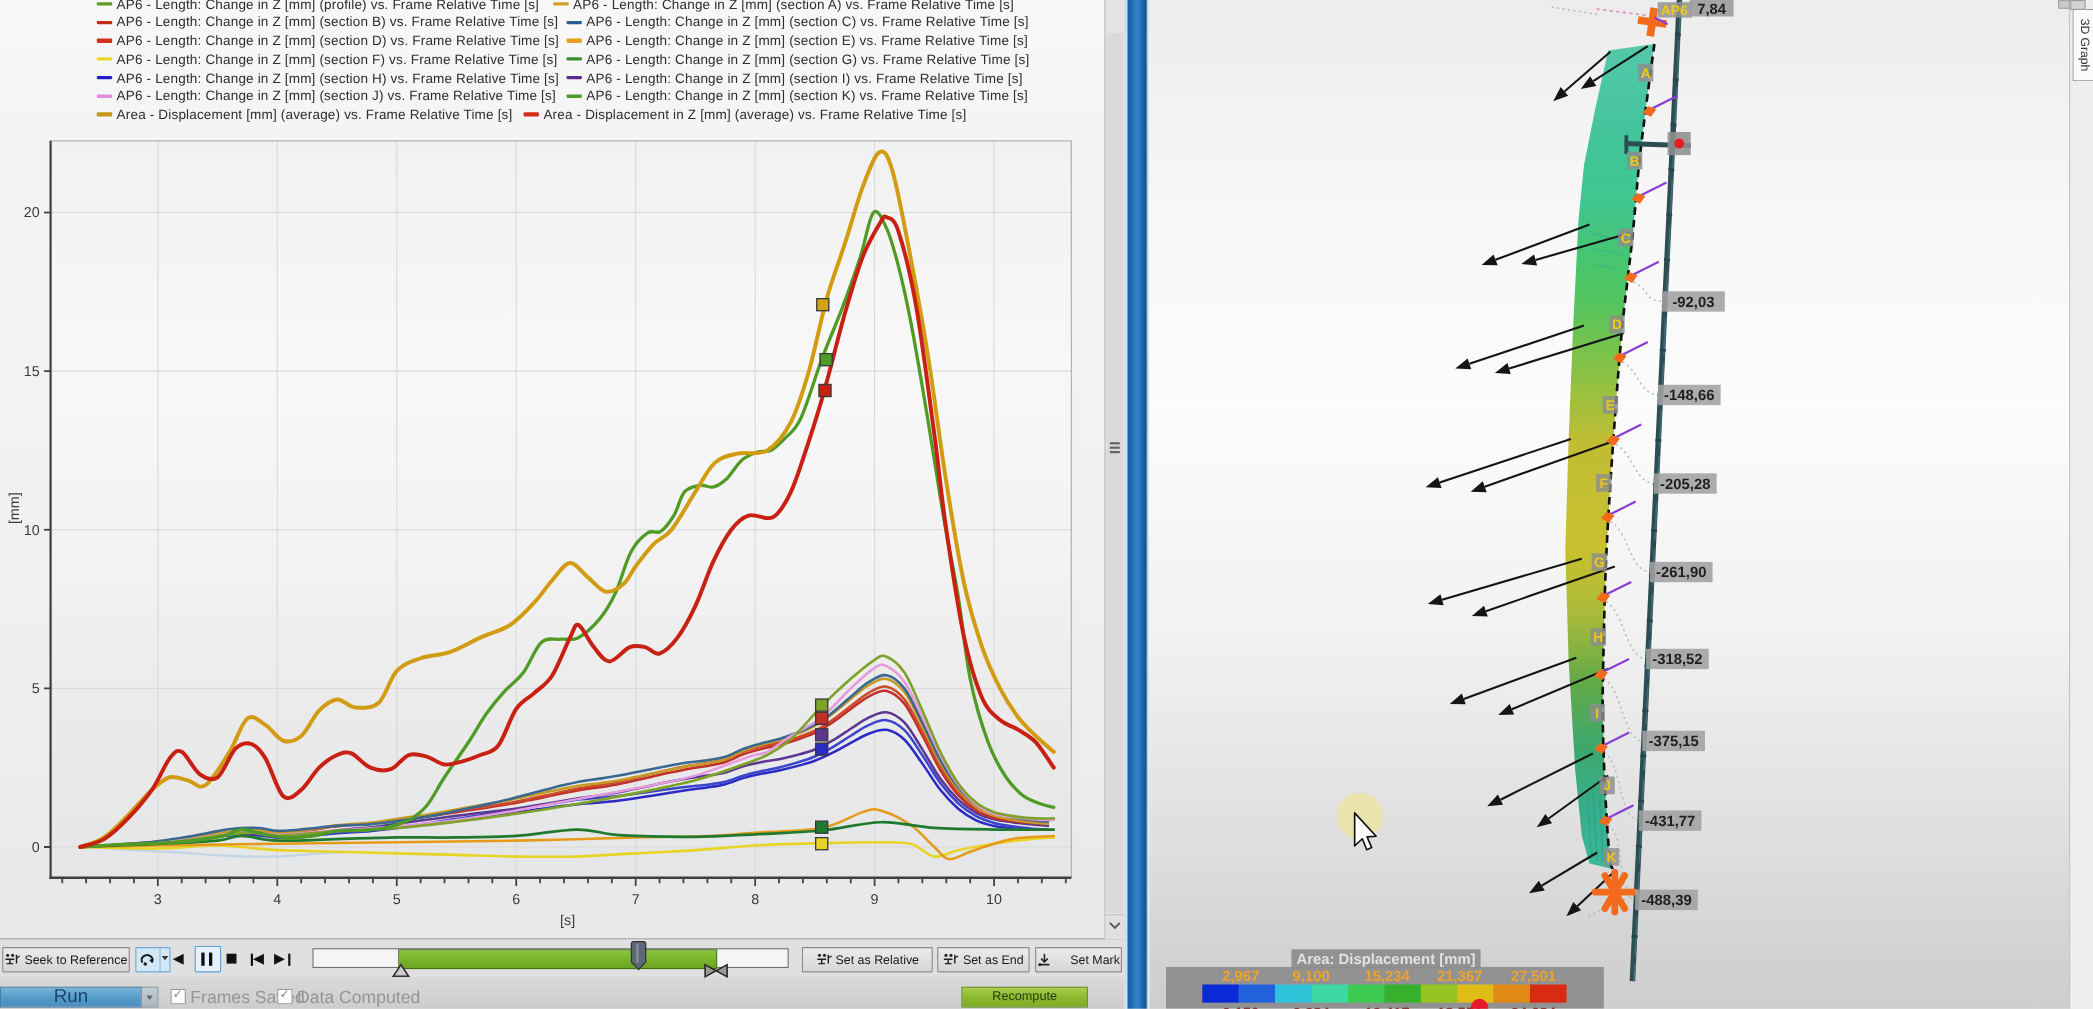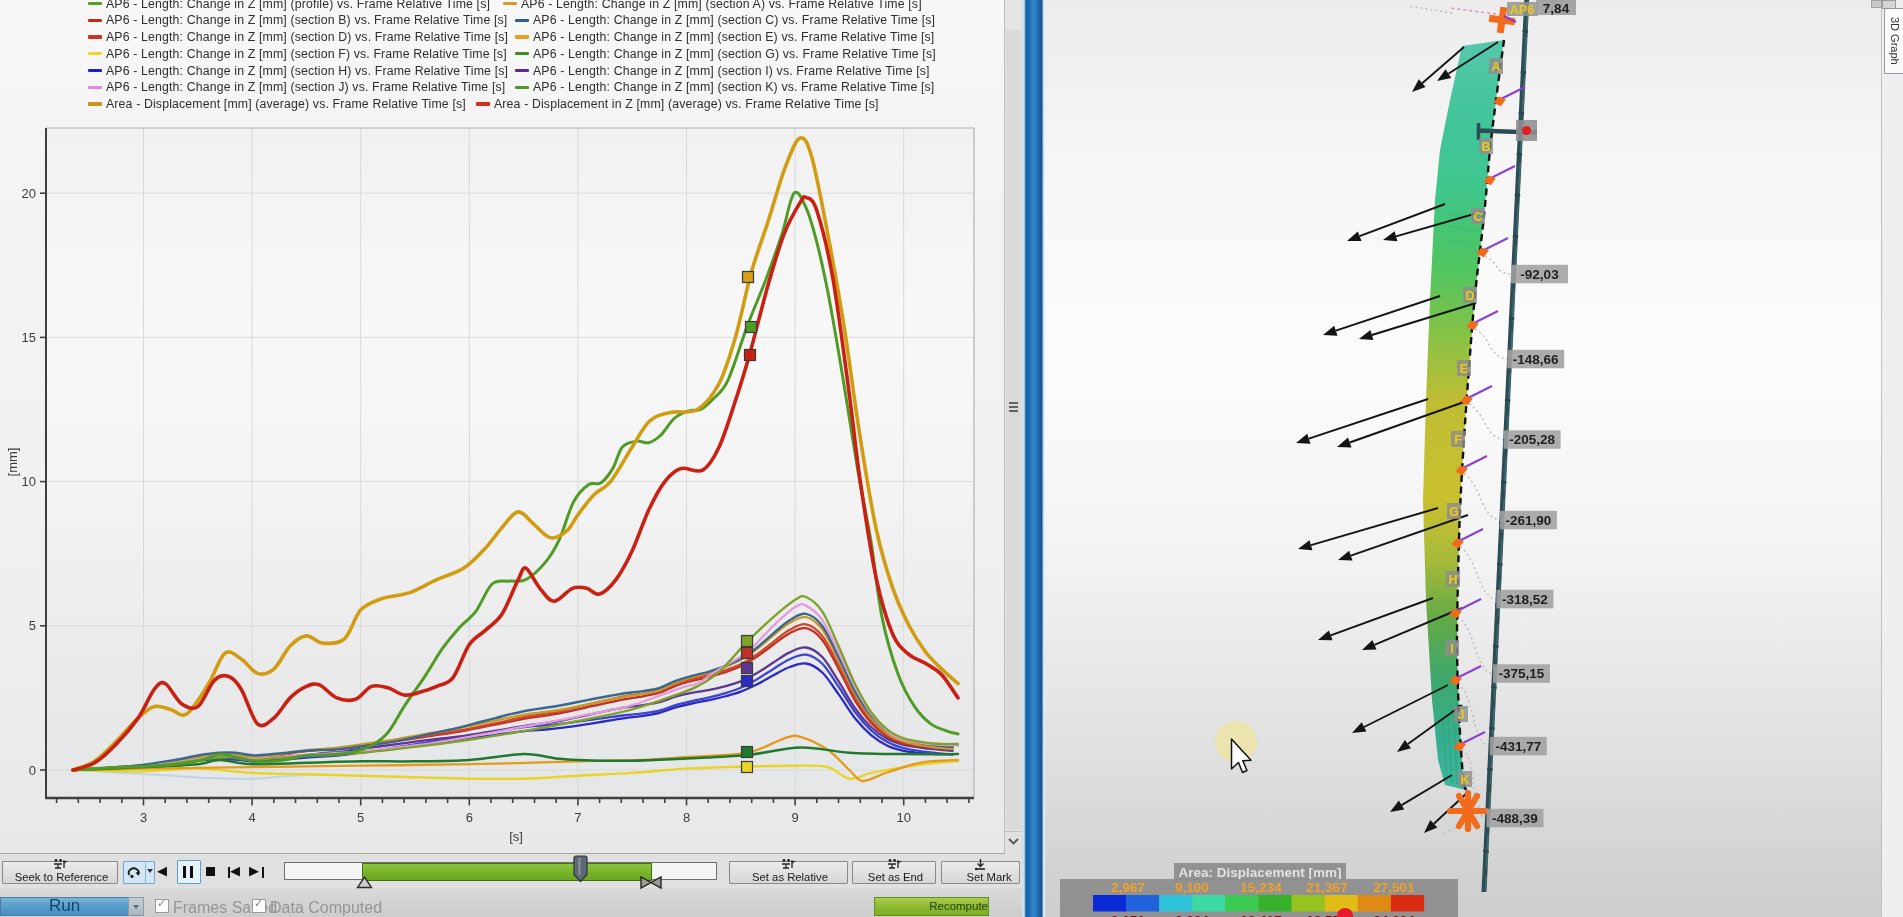--- a/index.html
+++ b/index.html
@@ -1,21 +1,21 @@
 <!DOCTYPE html>
 <html><head><meta charset="utf-8"><title>s</title><style>
 html,body{margin:0;padding:0;width:1903px;height:917px;overflow:hidden;background:#e9e9e9;
 font-family:"Liberation Sans",sans-serif;-webkit-font-smoothing:antialiased;}
 .abs{position:absolute;}
 #left{position:absolute;left:0;top:0;width:1004px;height:917px;
 background:linear-gradient(180deg,#f8f8f8 0%,#f4f4f4 14%,#f0f0f0 60%,#e9e9e9 90%,#e6e6e6 100%);text-decoration:underline;}
 .li{position:absolute;font-size:12.3px;color:#2e2e2e;white-space:nowrap;letter-spacing:0.15px;}
 .ld{display:inline-block;width:14px;height:3.2px;margin-right:4px;vertical-align:2.5px;border-radius:1px;}
 .btn{background:linear-gradient(180deg,#ebebeb,#d6d6d6);border:1px solid #8a8a8a;border-radius:1px;
-font-size:11.3px;color:#1a1a1a;display:flex;align-items:center;justify-content:flex-end;white-space:nowrap;flex-direction:column;}
+font-size:11.3px;color:#1a1a1a;display:flex;align-items:center;justify-content:center;white-space:nowrap;}
 .btn svg{flex:0 0 auto;}
 .pbtn{font-size:13px;color:#111;line-height:18px;}
 .cb{width:12px;height:12px;background:#fdfdfd;border:1px solid #9a9a9a;}
 .cb span{position:absolute;left:1px;top:-3px;font-size:11px;color:#7d8d7d;}
 .gtxt{font-size:16px;color:#959595;white-space:nowrap;text-align:center;}
 #splitter{position:absolute;left:1022px;top:0;width:23px;height:917px;
 background:linear-gradient(90deg,#c8dff1 0%,#cde3f3 9%,#1b62a6 17%,#1d6cb4 32%,#3585cc 48%,#2a78c0 62%,#1a5f9e 78%,#15528c 86%,#9cc4e2 91%,#e4f0fa 97%,#f4f9fd 100%);}
 #right{position:absolute;left:1045px;top:0;width:836px;height:917px;
 background:linear-gradient(180deg,#ececec 0%,#f6f6f6 18%,#fcfcfc 40%,#f2f2f2 62%,#e0e0e0 82%,#d2d2d2 95%,#cecece 100%);}
 #tabs{position:absolute;left:1881px;top:0;width:22px;height:917px;background:#edeff0;border-left:1px solid #c0c0c0;}
@@ -240,21 +240,21 @@
   <span class="abs" style="left:3.5px;top:6.5px;width:0;height:0;border-left:3.5px solid transparent;border-right:3.5px solid transparent;border-top:4.5px solid #5a6a74"></span>
 </div>
 <div class="cb abs" style="left:155px;top:899px">
       <span>✓</span>
     </div>
 <div class="abs gtxt" style="left:173px;top:899px">Frames Saved</div>
 <div class="cb abs" style="left:252px;top:899px">
       <span>✓</span>
     </div>
 <div class="abs gtxt" style="left:270px;top:899px">Data Computed</div>
-<div class="abs" style="left:874px;top:897px;width:113px;height:17px;background:linear-gradient(180deg,#a9cd4e,#8bb72e 55%,#7fae26);border:1px solid #628e1c;text-align:right;font-size:11.5px;color:#24400a;line-height:16px">Recompute</div>
+<div class="abs" style="left:874px;top:897px;width:113px;height:17px;background:linear-gradient(180deg,#a9cd4e,#8bb72e 55%,#7fae26);border:1px solid #628e1c;text-align:center;font-size:11.5px;color:#24400a;line-height:16px">Recompute</div>
 
 <div class="abs" style="left:1004px;top:0;width:18px;height:853px;background:#e4e4e4;border-left:1px solid #bdbdbd"></div>
 <div class="abs" style="left:1006px;top:30px;width:15px;height:800px;background:#dadada"></div>
 <div class="abs" style="left:1009px;top:402px;width:9px;height:2px;background:#636363"></div>
 <div class="abs" style="left:1009px;top:406px;width:9px;height:2px;background:#636363"></div>
 <div class="abs" style="left:1009px;top:410px;width:9px;height:2px;background:#636363"></div>
 <div class="abs" style="left:1005px;top:831px;width:17px;height:22px;background:#e0e0e0;border-top:1px solid #c2c2c2"></div>
 <svg class="abs" style="left:1007px;top:837px" width="13" height="10" viewBox="0 0 13 10">
       <path d="M2,2 l4.5,4.5 L11,2" fill="none" stroke="#555" stroke-width="1.8"></path>
     </svg>

